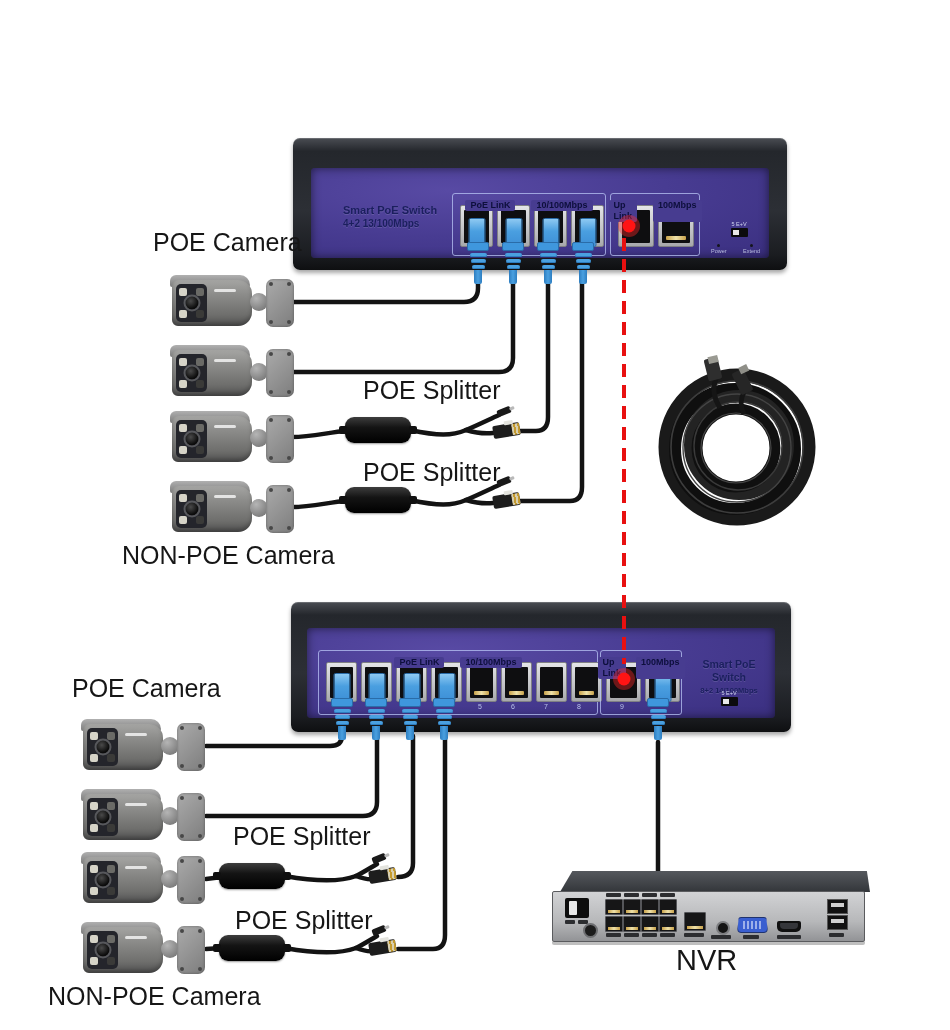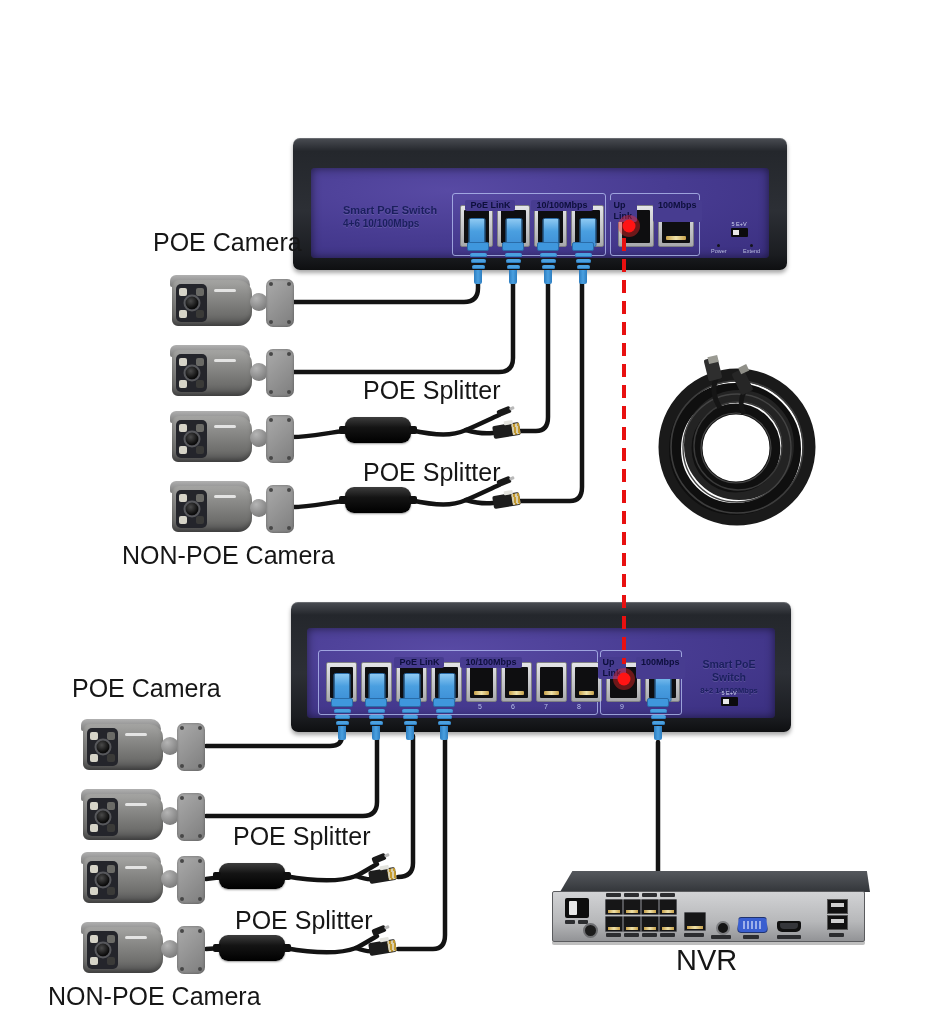--- a/index.html
+++ b/index.html
@@ -176,21 +176,21 @@
       </g>
     </g>
   </svg>
 
 
   <div class="comp" style="left:293px;top:138px;width:494px;height:132px;">
     <div class="sw-case"></div>
     <div class="sw-panel" style="left:18px;top:30px;width:458px;height:90px;">
       <div class="brand" style="left:32px;top:36px;">
         <div class="l1">Smart PoE Switch</div>
-        <div class="l2">4+6 10/100Mbps</div>
+        <div class="l2">4+2 13/100Mbps</div>
       </div>
       <div class="pgroup" style="left:141px;top:20px;width:154px;height:68px;">
         <div class="box"></div>
         <div class="lblrow">
           <span>PoE LinK</span>
           <span>10/100Mbps</span>
         </div>
         <div class="ports" style="left:8px;top:17px;">
           <div class="port">
               <div class="slot"></div>

